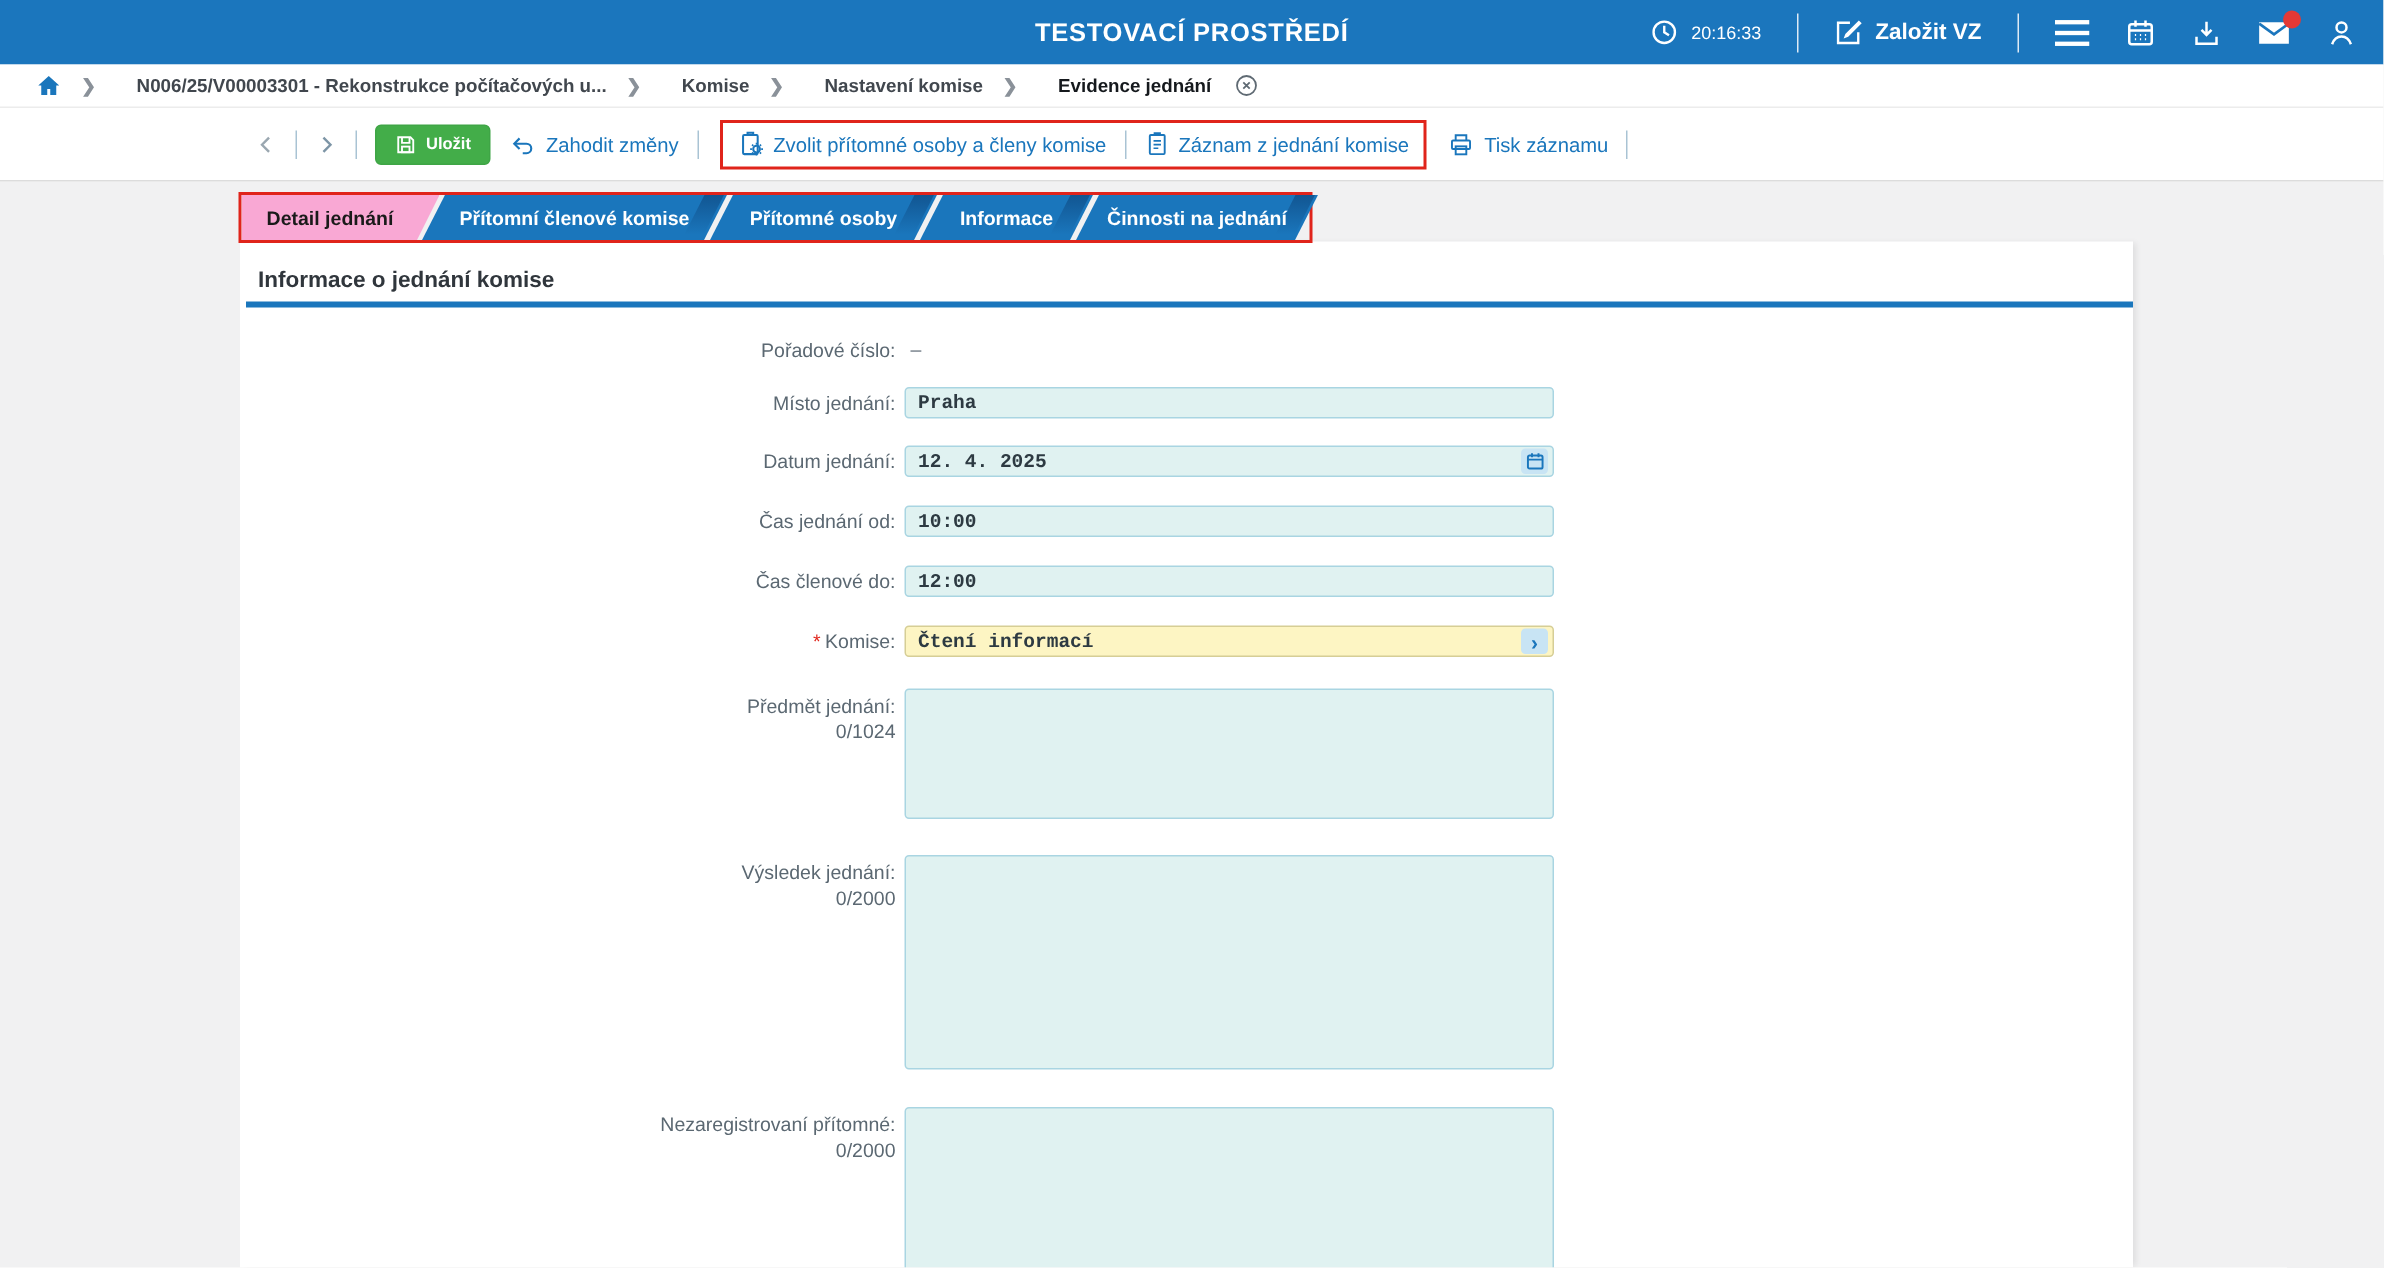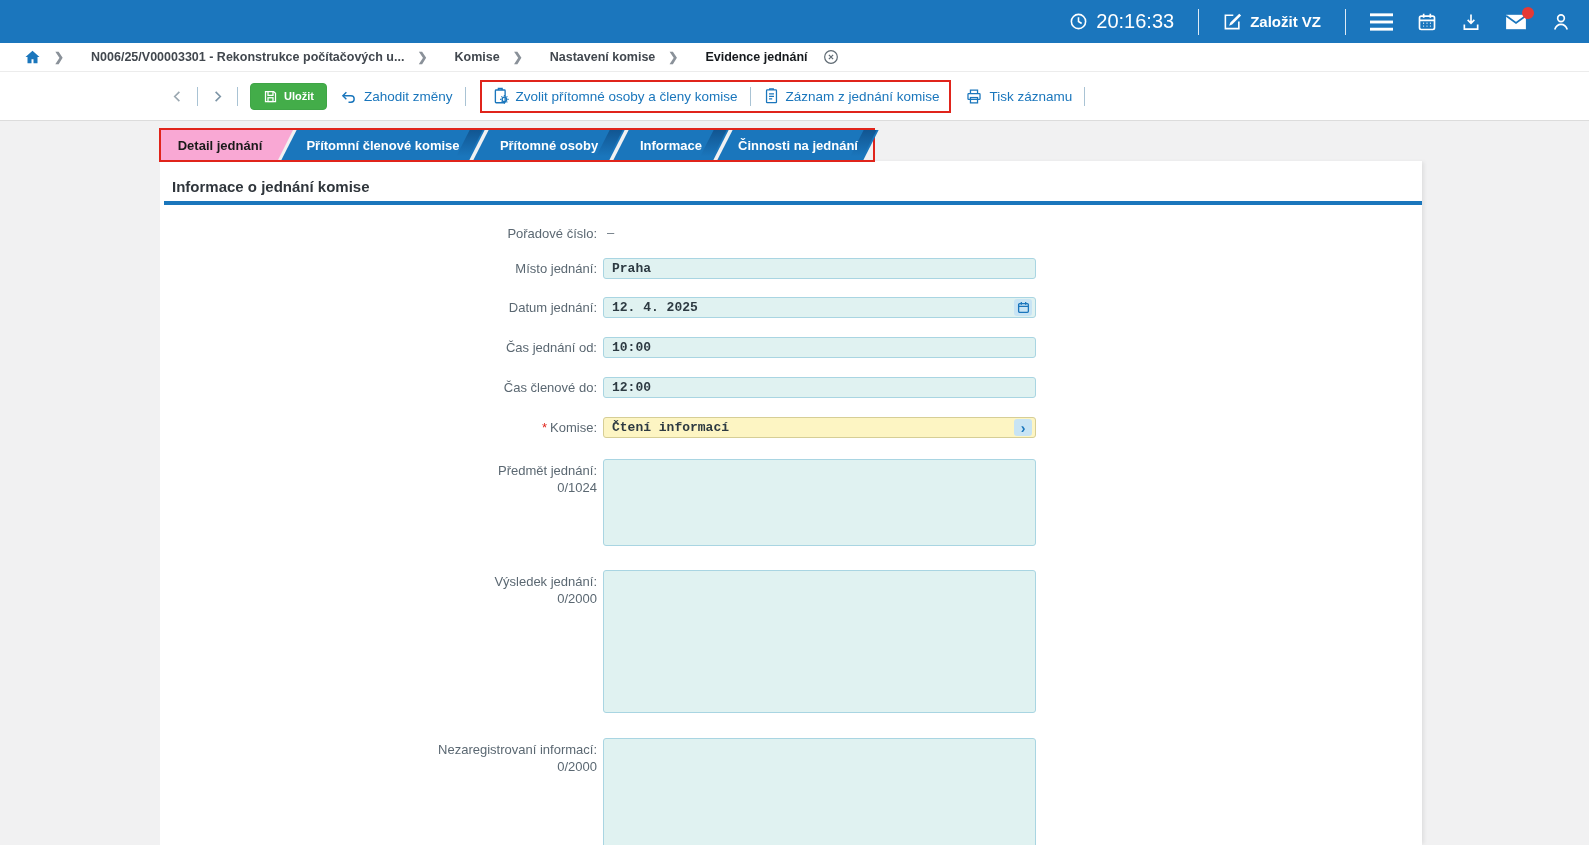--- a/index.html
+++ b/index.html
@@ -22,21 +22,21 @@
   .logo-mark { margin-right:6px; align-self:center; }
   .logo-text { font-size:26px; font-weight:bold; letter-spacing:1px; line-height:26px; }
   .logo-sub  { font-size:12px; margin-bottom:0px; }
   .hdr-title {
     position:absolute; left:50%; top:0; transform:translateX(-50%);
     height:43px; display:flex; align-items:center;
     font-size:17px; font-weight:bold; letter-spacing:.5px;
   }
   .hdr-right { position:absolute; right:18px; top:0; height:43px; display:flex; align-items:center; gap:24px; }
   .hdr-item { display:flex; align-items:center; gap:8px; color:#fff; cursor:pointer; }
-  .hdr-time { font-size:20px; }
+  .hdr-time { font-size:12px; }
   .hdr-newvz { font-size:15px; font-weight:bold; }
   .hdr-divider { width:1px; height:26px; background:rgba(255,255,255,.85); }
   .mail-wrap { position:relative; }
   .mail-dot { position:absolute; top:-6px; right:-7px; width:12px; height:12px; background:#e53935; border-radius:50%; }
 
   
   .crumbbar {
     position:absolute; left:0; top:43px; width:100%; height:29px;
     background:#fff; border-bottom:1px solid #ececec;
     display:flex; align-items:center; gap:13px; padding-left:24px;
@@ -130,20 +130,21 @@
   }
   .cal-btn { left:443px; margin-left:411px; }
   .chev-btn { left:443px; margin-left:411px; font-weight:bold; font-size:14px; line-height:1;
               font-family:"Liberation Sans", sans-serif; }
 </style>
 </head>
 <body>
 
 <div class="hdr">
 
+  <div class="hdr-title">TESTOVACÍ PROSTŘEDÍ</div>
 
   <div class="hdr-right">
     <div class="hdr-item">
       <span>
         <svg width="19" height="19" viewBox="0 0 24 24" fill="none" stroke="#fff" stroke-width="2">
           <circle cx="12" cy="12" r="9"></circle>
             <path d="M12 6.5V12l4 2.5"></path>
         </svg>
       </span>
       <span class="hdr-time">20:16:33</span>
@@ -388,18 +389,18 @@
   <div class="frow" style="top:409px">
     <label class="flabel" style="top:4px">
       <span>Výsledek jednání:</span>
       <span class="fcounter">0/2000</span>
     </label>
     <textarea class="ftextarea" style="height: 143px;"></textarea>
   </div>
 
   <div class="frow" style="top:577px">
     <label class="flabel" style="top:4px">
-      <span>Nezaregistrovaní informací:</span>
+      <span>Nezaregistrovaní přítomné:</span>
       <span class="fcounter">0/2000</span>
     </label>
     <textarea class="ftextarea" style="height: 115px;"></textarea>
   </div>
 </div>
 
 </body></html>

